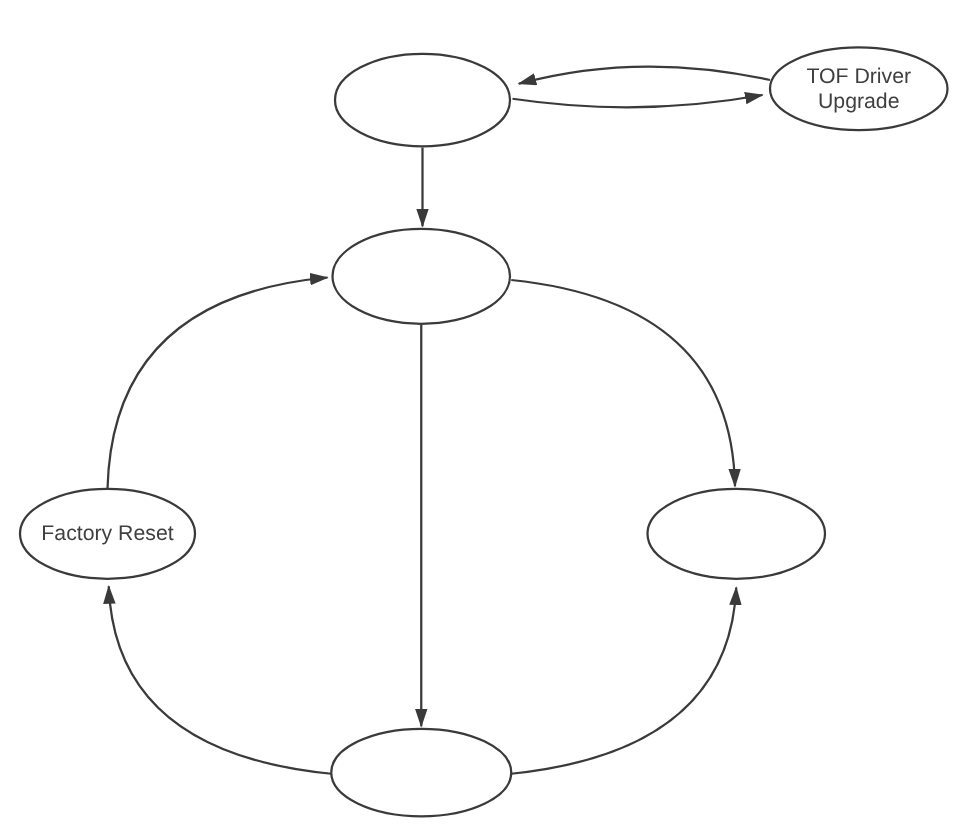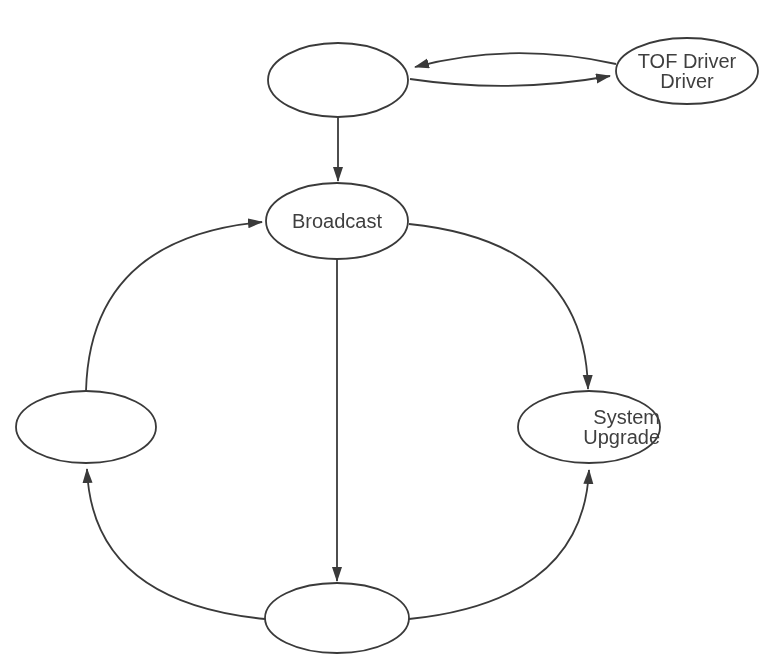--- a/index.html
+++ b/index.html
@@ -19,24 +19,24 @@
     position: absolute;
     left: 0;
     top: 0;
   }
   .node-label {
     position: absolute;
     display: flex;
     flex-direction: column;
     align-items: center;
     justify-content: center;
-    font-size: 20px;
+    font-size: 17px;
     line-height: 20px;
     color: #3f3f3f;
-    text-align: right;
+    text-align: center;
     pointer-events: none;
   }
 </style>
 </head>
 <body>
 
 <div class="canvas">
 
   <svg width="762" height="664" viewBox="0 0 762 664">
     <defs>
@@ -62,26 +62,23 @@
       <path d="M 86 391 Q 90 238 262 222" marker-end="url(#arrow)"></path>
       <path d="M 409 224 Q 585 242 588 389" marker-end="url(#arrow)"></path>
       <path d="M 265 619 Q 92 602 87 469" marker-end="url(#arrow)"></path>
       <path d="M 409 619 Q 583 601 589 470" marker-end="url(#arrow)"></path>
     </g>
   </svg>
 
 
   <div class="node-label" style="left:617px; top:39px;  width:140px; height:64px;">
     <span>TOF Driver</span>
-    <span>Driver</span>
-  </div>
-
-  <div class="node-label" style="left:266px; top:184px; width:142px; height:74px;">
-    <span>Broadcast</span>
+    <span>Upgrade</span>
   </div>
 
 
-  <div class="node-label" style="left:518px; top:392px; width:142px; height:70px;">
-    <span>System Upgrade</span>
+  <div class="node-label" style="left:16px;  top:392px; width:140px; height:70px;">
+    <span>Factory Reset</span>
   </div>
+
 
 
 </div>
 
 </body></html>

